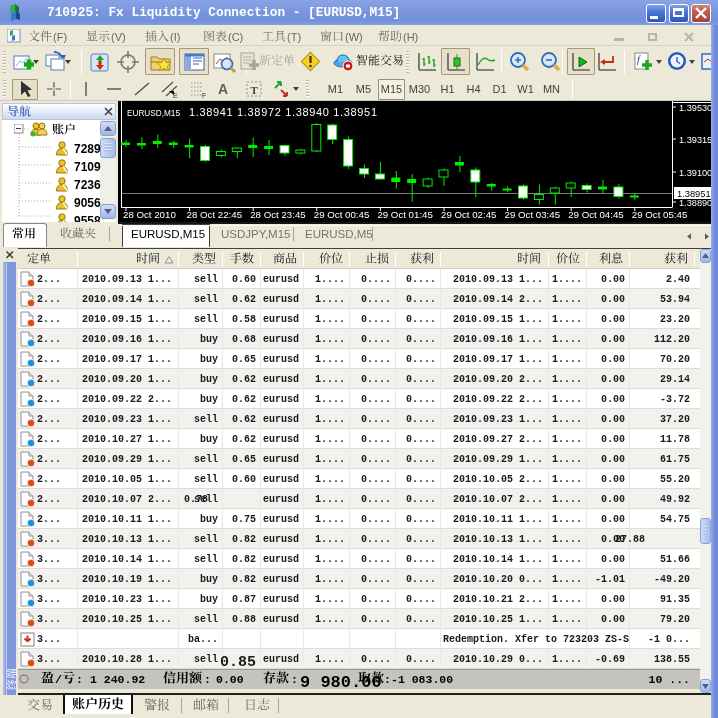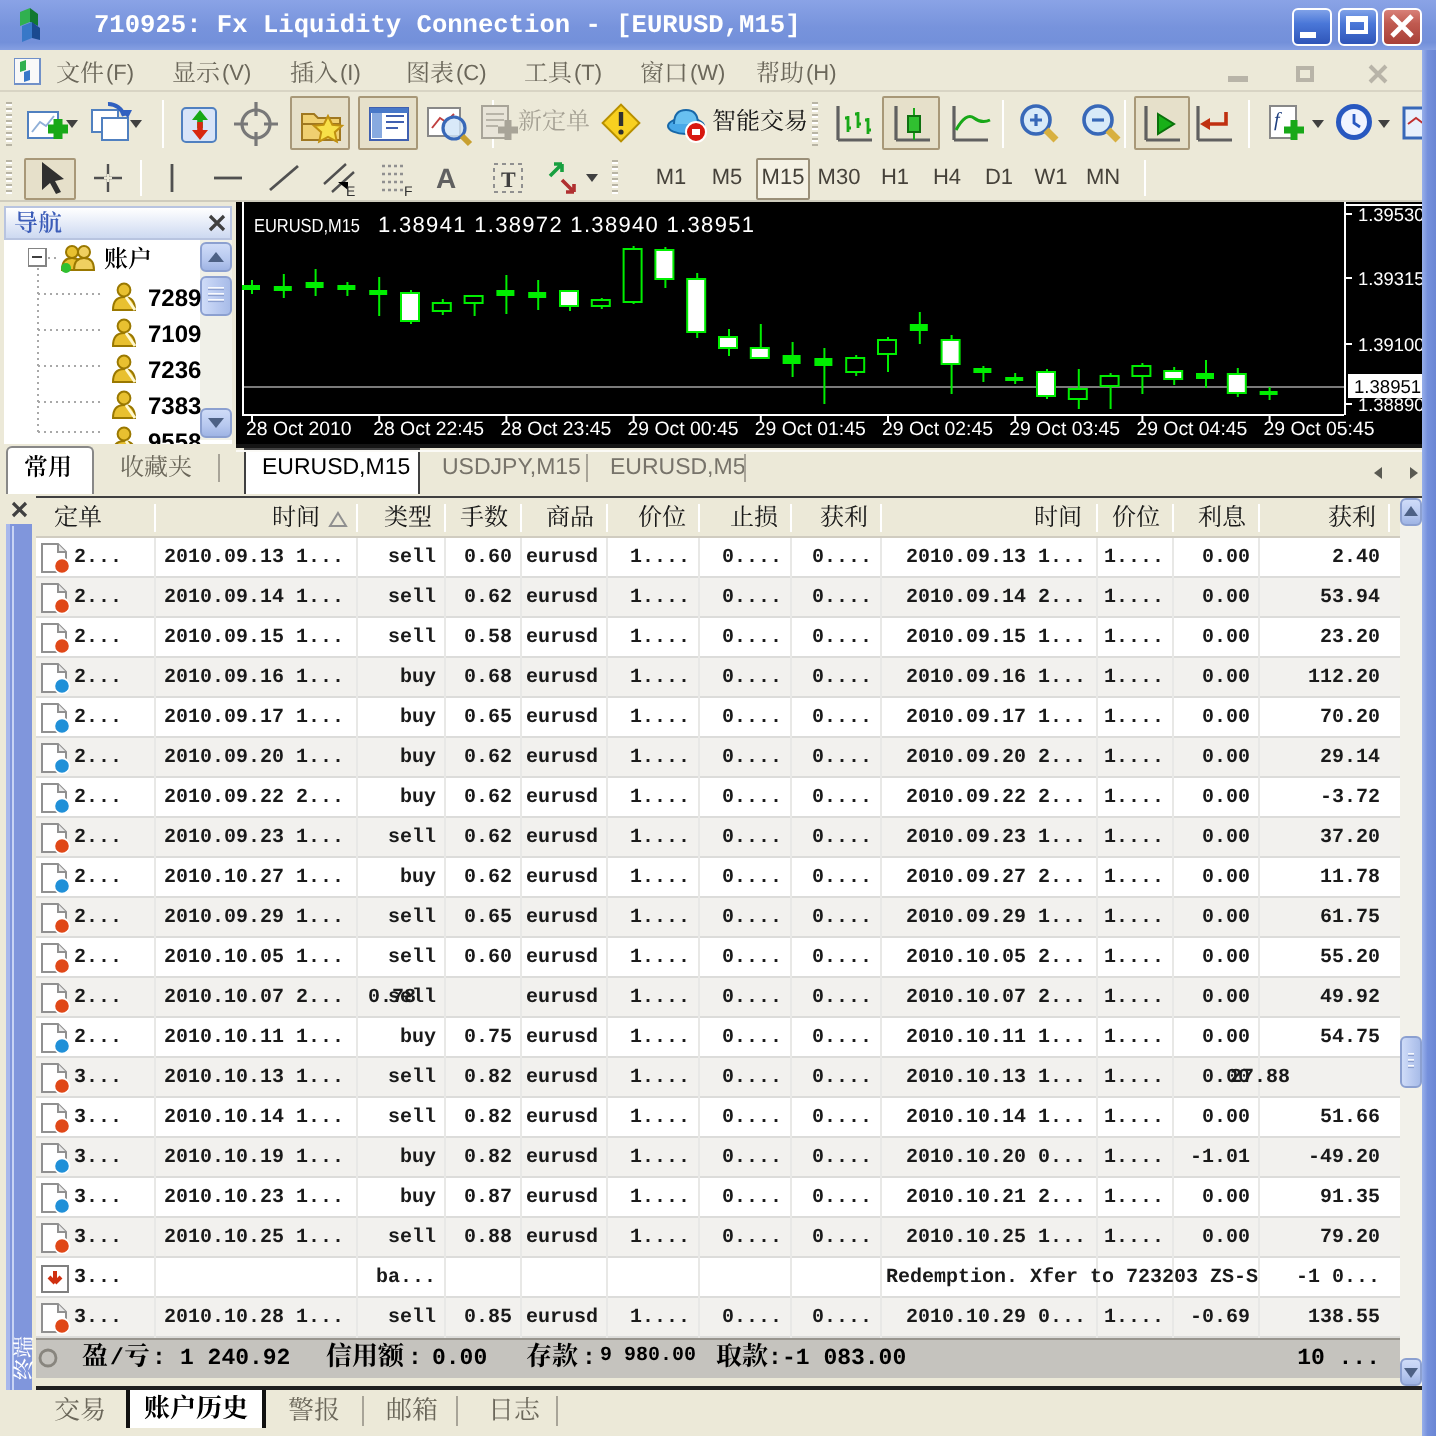--- a/index.html
+++ b/index.html
@@ -312,21 +312,21 @@
     <circle cx="7" cy="4" r="3.2" fill="#e8c030" stroke="#9a7800"></circle>
     <path d="M1.5 14 Q1.5 7.5 7 7.5 Q12.5 7.5 12.5 14 Z" fill="#e8c030" stroke="#9a7800"></path>
 <path d="M12.5 14 L8 7.5" stroke="#fff8d0" stroke-width="1.5"></path>
   </svg>
 <div class="abs" style="left:74px;top:178px;font-size:12px;font-weight:bold;color:#000;font-family:'Liberation Sans'">7236</div>
 <svg class="abs" style="left:55px;top:195px" width="18" height="15">
     <circle cx="7" cy="4" r="3.2" fill="#e8c030" stroke="#9a7800"></circle>
     <path d="M1.5 14 Q1.5 7.5 7 7.5 Q12.5 7.5 12.5 14 Z" fill="#e8c030" stroke="#9a7800"></path>
 <path d="M12.5 14 L8 7.5" stroke="#fff8d0" stroke-width="1.5"></path>
   </svg>
-<div class="abs" style="left:74px;top:196px;font-size:12px;font-weight:bold;color:#000;font-family:'Liberation Sans'">7383</div>
+<div class="abs" style="left:74px;top:196px;font-size:12px;font-weight:bold;color:#000;font-family:'Liberation Sans'">9056</div>
 <svg class="abs" style="left:55px;top:213px" width="18" height="15">
     <circle cx="7" cy="4" r="3.2" fill="#e8c030" stroke="#9a7800"></circle>
     <path d="M1.5 14 Q1.5 7.5 7 7.5 Q12.5 7.5 12.5 14 Z" fill="#e8c030" stroke="#9a7800"></path>
 <path d="M12.5 14 L8 7.5" stroke="#fff8d0" stroke-width="1.5"></path>
   </svg>
 <div class="abs" style="left:74px;top:214px;font-size:12px;font-weight:bold;color:#000;font-family:'Liberation Sans'">9558</div>
 <div class="abs" style="left:118px;top:101px;width:3px;height:121px;background:#ece9d8"></div>
 <svg class="abs" style="left:118px;top:101px" width="595" height="121">
     <rect x="0" y="0" width="595" height="121" fill="#000"></rect>
     <path d="M3 92.5 H554" stroke="#7a7a7a" stroke-width="1"></path>
@@ -875,21 +875,21 @@
 <div class="abs" style="left:350px;top:634px;width:279px;text-align:right;font-family:'Liberation Mono',monospace;font-size:10px;font-weight:bold;color:#1a1a1a;white-space:nowrap">Redemption. Xfer to 723203 ZS-S</div>
 <div class="abs" style="left:600px;top:634px;width:90px;text-align:right;font-family:'Liberation Mono',monospace;font-size:10px;font-weight:bold;color:#1a1a1a;white-space:nowrap">-1 0...</div>
 <svg class="abs" style="left:20px;top:651px" width="16" height="16">
     <path d="M1 1 h8 l4 4 v10 h-12 Z" fill="#fff" stroke="#909090"></path>
     <path d="M9 1 v4 h4" fill="#e8e8e8" stroke="#909090"></path>
     <circle cx="11" cy="12" r="3.8" fill="#e04818" stroke="#fff" stroke-width="0.8"></circle>
   </svg>
 <div class="abs" style="left:37px;top:654px;font-family:'Liberation Mono',monospace;font-size:10px;font-weight:bold;color:#1a1a1a;white-space:nowrap">3...</div>
 <div class="abs" style="left:52px;top:654px;width:120px;text-align:right;font-family:'Liberation Mono',monospace;font-size:10px;font-weight:bold;color:#1a1a1a;white-space:nowrap">2010.10.28 1...</div>
 <div class="abs" style="left:98px;top:654px;width:120px;text-align:right;font-family:'Liberation Mono',monospace;font-size:10px;font-weight:bold;color:#1a1a1a;white-space:nowrap">sell</div>
-<div class="abs" style="left:136px;top:654px;width:120px;text-align:right;font-family:'Liberation Mono',monospace;font-size:10px;font-weight:bold;color:#1a1a1a;white-space:nowrap">0.85</div>
+<div class="abs" style="left:136px;top:654px;width:120px;text-align:right;font-family:'Liberation Mono',monospace;font-size:15px;font-weight:bold;color:#1a1a1a;white-space:nowrap">0.85</div>
 <div class="abs" style="left:179px;top:654px;width:120px;text-align:right;font-family:'Liberation Mono',monospace;font-size:10px;font-weight:bold;color:#1a1a1a;white-space:nowrap">eurusd</div>
 <div class="abs" style="left:225px;top:654px;width:120px;text-align:right;font-family:'Liberation Mono',monospace;font-size:10px;font-weight:bold;color:#1a1a1a;white-space:nowrap">1....</div>
 <div class="abs" style="left:271px;top:654px;width:120px;text-align:right;font-family:'Liberation Mono',monospace;font-size:10px;font-weight:bold;color:#1a1a1a;white-space:nowrap">0....</div>
 <div class="abs" style="left:316px;top:654px;width:120px;text-align:right;font-family:'Liberation Mono',monospace;font-size:10px;font-weight:bold;color:#1a1a1a;white-space:nowrap">0....</div>
 <div class="abs" style="left:423px;top:654px;width:120px;text-align:right;font-family:'Liberation Mono',monospace;font-size:10px;font-weight:bold;color:#1a1a1a;white-space:nowrap">2010.10.29 0...</div>
 <div class="abs" style="left:462px;top:654px;width:120px;text-align:right;font-family:'Liberation Mono',monospace;font-size:10px;font-weight:bold;color:#1a1a1a;white-space:nowrap">1....</div>
 <div class="abs" style="left:505px;top:654px;width:120px;text-align:right;font-family:'Liberation Mono',monospace;font-size:10px;font-weight:bold;color:#1a1a1a;white-space:nowrap">-0.69</div>
 <div class="abs" style="left:570px;top:654px;width:120px;text-align:right;font-family:'Liberation Mono',monospace;font-size:10px;font-weight:bold;color:#1a1a1a;white-space:nowrap">138.55</div>
 <div class="abs" style="left:18px;top:669px;width:682px;height:20px;background:#c5c3be;border-top:1px solid #98958e"></div>
 <svg class="abs" style="left:19px;top:674px" width="11" height="11">
@@ -906,21 +906,21 @@
 <div class="abs" style="left:90px;top:673px;font-family:'Liberation Mono',monospace;font-size:11.5px;font-weight:bold;color:#000;white-space:nowrap">1 240.92</div>
 <svg style="position:absolute;left:163px;top:671px;overflow:visible;" width="39" height="17">
     <path transform="translate(0,11.4)" d="M6.9 -11.1Q7.8 -11 8.4 -10.8Q8.9 -10.5 9.1 -10.2Q9.3 -9.8 9.3 -9.5Q9.3 -9.2 9.1 -9Q8.9 -8.8 8.6 -8.7Q8.2 -8.7 7.9 -9Q7.8 -9.3 7.7 -9.7Q7.5 -10.1 7.3 -10.5Q7.1 -10.8 6.8 -11.1ZM5 -10.4Q4.9 -10.3 4.8 -10.3Q4.7 -10.2 4.4 -10.2Q4 -8.8 3.4 -7.7Q2.8 -6.6 2 -5.7Q1.3 -4.7 0.4 -4L0.3 -4.1Q0.8 -5 1.3 -6.1Q1.7 -7.2 2.1 -8.5Q2.5 -9.8 2.8 -11.1ZM3.8 -7.2Q3.8 -7.1 3.7 -7.1Q3.6 -7 3.4 -7V0.7Q3.4 0.8 3.2 0.9Q3.1 1 2.8 1.1Q2.5 1.2 2.2 1.2H1.9V-6.9L2.5 -7.7ZM9.9 -3.2 10.6 -4 12 -2.9Q12 -2.8 11.9 -2.7Q11.7 -2.7 11.5 -2.6V0.6Q11.5 0.6 11.3 0.7Q11.1 0.8 10.8 0.9Q10.5 1 10.2 1H10V-3.2ZM6.6 0.7Q6.6 0.7 6.4 0.9Q6.2 1 5.9 1.1Q5.6 1.2 5.3 1.2H5.1V-3.2V-3.9L6.7 -3.2H10.8V-2.9H6.6ZM10.9 -0.3V0.1H5.9V-0.3ZM10.6 -5.9Q10.6 -5.9 10.7 -5.8Q10.9 -5.7 11.1 -5.5Q11.3 -5.3 11.5 -5.1Q11.7 -4.9 11.9 -4.8Q11.9 -4.6 11.6 -4.6H5.1L5 -4.9H9.8ZM10.6 -7.8Q10.6 -7.8 10.7 -7.7Q10.9 -7.6 11.1 -7.4Q11.3 -7.2 11.5 -7Q11.7 -6.8 11.9 -6.6Q11.9 -6.4 11.6 -6.4H5L4.9 -6.8H9.9ZM11.3 -9.7Q11.3 -9.7 11.5 -9.6Q11.6 -9.5 11.8 -9.3Q12.1 -9.1 12.3 -8.8Q12.6 -8.6 12.8 -8.4Q12.7 -8.2 12.4 -8.2H4.2L4.1 -8.6H10.5Z M14.9 -10V-10.1V-10.6L16.7 -10H16.4V-6Q16.4 -5.1 16.3 -4.2Q16.3 -3.2 16 -2.3Q15.7 -1.3 15.1 -0.5Q14.5 0.4 13.5 1.1L13.4 0.9Q14.1 -0 14.4 -1.2Q14.7 -2.3 14.8 -3.5Q14.9 -4.8 14.9 -6ZM15.8 -7H23.4V-6.6H15.8ZM15.8 -10H23.5V-9.6H15.8ZM15.7 -3.8H23.4V-3.5H15.7ZM22.9 -10H22.7L23.4 -10.9L25 -9.7Q24.9 -9.6 24.8 -9.5Q24.6 -9.4 24.4 -9.4V-0.7Q24.4 -0.2 24.3 0.1Q24.1 0.5 23.7 0.7Q23.3 0.9 22.4 1Q22.4 0.7 22.4 0.4Q22.3 0.1 22.1 -0Q22 -0.2 21.8 -0.3Q21.5 -0.5 21 -0.5V-0.7Q21 -0.7 21.2 -0.7Q21.4 -0.7 21.7 -0.7Q22 -0.7 22.2 -0.6Q22.5 -0.6 22.6 -0.6Q22.7 -0.6 22.8 -0.7Q22.9 -0.8 22.9 -0.9ZM18.8 -9.9H20.3V0.6Q20.3 0.6 19.9 0.8Q19.6 1 19 1H18.8Z M31.3 -9.2 32 -9.9 33.2 -8.8Q33.1 -8.7 33 -8.7Q32.9 -8.6 32.7 -8.6Q32.4 -8.4 32 -8.2Q31.6 -7.9 31.3 -7.7L31.1 -7.8Q31.2 -8.1 31.3 -8.5Q31.4 -9 31.4 -9.2ZM27.9 -6.3Q29.1 -6.1 30 -5.8Q30.8 -5.5 31.3 -5.1Q31.8 -4.7 32 -4.4Q32.2 -4 32.2 -3.8Q32.2 -3.5 31.9 -3.4Q31.7 -3.2 31.4 -3.3Q31.1 -3.7 30.7 -4.1Q30.3 -4.5 29.8 -4.9Q29.3 -5.2 28.7 -5.6Q28.2 -5.9 27.7 -6.1ZM28.5 -11Q29.3 -11 29.7 -10.8Q30.2 -10.6 30.3 -10.3Q30.5 -10.1 30.4 -9.8Q30.4 -9.6 30.2 -9.4Q30 -9.3 29.7 -9.3Q29.4 -9.2 29.1 -9.5Q29.1 -9.9 28.9 -10.3Q28.7 -10.7 28.4 -11ZM28.7 0.5Q28.7 0.6 28.4 0.8Q28.1 1 27.6 1H27.3V-3.8V-3.8L28.8 -3.2H28.7ZM30.9 -3.2V-2.8H28V-3.2ZM27.2 -10Q27.5 -9.5 27.6 -9Q27.7 -8.6 27.7 -8.2Q27.6 -7.8 27.2 -7.6Q26.9 -7.4 26.7 -7.5Q26.4 -7.5 26.3 -7.7Q26.1 -8 26.2 -8.2Q26.3 -8.5 26.6 -8.8Q26.8 -8.9 26.9 -9.3Q27 -9.6 27 -10ZM32 -9.2V-8.9H27.3V-9.2ZM31.2 -7.4V-7H28.4L28.6 -7.4ZM30.1 -3.2 30.7 -3.9 32 -2.9Q31.9 -2.8 31.8 -2.8Q31.7 -2.7 31.5 -2.7V0.3Q31.5 0.4 31.3 0.5Q31.2 0.5 30.9 0.6Q30.7 0.7 30.5 0.7H30.2V-3.2ZM30.8 -0.6V-0.2H28.1V-0.6ZM30.3 -7.4 31.1 -8.2 32.4 -6.9Q32.3 -6.9 32.1 -6.8Q32 -6.8 31.8 -6.8Q31.3 -6 30.4 -5.2Q29.6 -4.5 28.6 -4Q27.5 -3.4 26.3 -3.1L26.2 -3.2Q27.2 -3.7 28.1 -4.4Q28.9 -5.1 29.5 -5.9Q30.1 -6.6 30.4 -7.4ZM29.9 -8.2Q29.9 -8.1 29.8 -8Q29.6 -7.9 29.4 -8Q28.9 -6.9 28.2 -6.1Q27.4 -5.3 26.6 -4.8L26.5 -4.9Q26.8 -5.4 27.1 -6Q27.5 -6.6 27.8 -7.3Q28 -8.1 28.2 -8.8ZM36.4 -6.8Q36.3 -6.6 36.2 -6.6Q36.1 -6.5 35.9 -6.5Q35.8 -5.2 35.8 -4.2Q35.7 -3.2 35.5 -2.4Q35.3 -1.5 34.9 -0.9Q34.5 -0.2 33.7 0.3Q32.8 0.8 31.6 1.2L31.4 0.9Q32.4 0.5 33 -0Q33.6 -0.6 34 -1.3Q34.3 -2 34.4 -2.8Q34.6 -3.7 34.6 -4.7Q34.6 -5.8 34.6 -7.1ZM34 -2.5Q34 -2.4 33.8 -2.3Q33.6 -2.2 33.4 -2.1Q33.1 -2 32.8 -2H32.6V-7.9V-8.5L34 -7.9H37.1V-7.5H34ZM36.5 -7.9 37.1 -8.5 38.4 -7.6Q38.3 -7.5 38.2 -7.4Q38.1 -7.4 37.9 -7.3V-2.5Q37.9 -2.5 37.7 -2.4Q37.5 -2.3 37.3 -2.2Q37 -2.2 36.8 -2.2H36.6V-7.9ZM35.4 -2.1Q36.4 -1.9 37.1 -1.5Q37.7 -1.1 38.1 -0.7Q38.4 -0.3 38.4 0.1Q38.5 0.5 38.3 0.8Q38.2 1 37.9 1.1Q37.6 1.1 37.2 0.9Q37.1 0.4 36.7 -0.1Q36.4 -0.6 36 -1.1Q35.6 -1.6 35.3 -2ZM36.3 -9.9Q36 -9.4 35.5 -8.8Q35.1 -8.2 34.7 -7.8H34.4Q34.5 -8 34.5 -8.4Q34.5 -8.8 34.5 -9.2Q34.5 -9.6 34.5 -9.9ZM37.4 -11Q37.4 -11 37.5 -10.9Q37.7 -10.7 37.9 -10.6Q38.1 -10.4 38.3 -10.2Q38.6 -10 38.8 -9.8Q38.7 -9.6 38.4 -9.6H32.4L32.3 -10H36.6Z" fill="#000"></path>
   </svg>
 <div class="abs" style="left:204px;top:673px;font-family:'Liberation Mono',monospace;font-size:11.5px;font-weight:bold;color:#000;white-space:nowrap">:</div>
 <div class="abs" style="left:216px;top:673px;font-family:'Liberation Mono',monospace;font-size:11.5px;font-weight:bold;color:#000;white-space:nowrap">0.00</div>
 <svg style="position:absolute;left:263px;top:671px;overflow:visible;" width="26" height="17">
     <path transform="translate(0,11.4)" d="M4.7 -5.8Q4.6 -5.7 4.5 -5.6Q4.4 -5.6 4.3 -5.5V0.5Q4.3 0.6 4.1 0.7Q3.9 0.9 3.7 1Q3.4 1.2 3 1.2H2.7V-5.6L3.3 -6.3ZM9.4 -4.9Q9.4 -4.6 9 -4.6V-0.7Q9 -0.1 8.9 0.2Q8.7 0.6 8.3 0.8Q7.9 1.1 6.9 1.2Q6.9 0.8 6.8 0.5Q6.8 0.3 6.6 0.1Q6.4 -0.1 6.2 -0.2Q5.9 -0.4 5.4 -0.4V-0.6Q5.4 -0.6 5.6 -0.6Q5.8 -0.6 6.2 -0.6Q6.5 -0.5 6.8 -0.5Q7.1 -0.5 7.2 -0.5Q7.3 -0.5 7.4 -0.6Q7.4 -0.6 7.4 -0.7V-5.1ZM9.5 -6.9 10.3 -7.7 11.7 -6.4Q11.6 -6.3 11.5 -6.3Q11.4 -6.3 11.2 -6.2Q10.8 -6 10.3 -5.7Q9.8 -5.4 9.3 -5.1Q8.8 -4.8 8.3 -4.7L8.2 -4.7Q8.4 -5 8.7 -5.4Q9 -5.8 9.2 -6.2Q9.5 -6.6 9.6 -6.9ZM10.2 -6.9V-6.5H5.4L5.3 -6.9ZM6.8 -10.4Q6.8 -10.3 6.7 -10.2Q6.6 -10.2 6.3 -10.2Q6 -9.2 5.5 -8.2Q5 -7.2 4.3 -6.3Q3.6 -5.3 2.7 -4.5Q1.8 -3.6 0.6 -2.9L0.5 -3.1Q1.4 -3.9 2.1 -4.8Q2.8 -5.8 3.3 -6.9Q3.8 -8 4.2 -9.1Q4.5 -10.1 4.8 -11.1ZM10.7 -4.7Q10.7 -4.7 10.9 -4.6Q11 -4.5 11.3 -4.3Q11.5 -4.1 11.8 -3.9Q12 -3.7 12.2 -3.5Q12.2 -3.3 11.9 -3.3H4.7L4.6 -3.7H9.9ZM10.8 -10Q10.8 -10 10.9 -9.9Q11.1 -9.7 11.4 -9.5Q11.6 -9.3 11.9 -9.1Q12.2 -8.9 12.4 -8.7Q12.4 -8.5 12 -8.5H0.9L0.8 -8.8H9.9Z M23.3 -6.8Q23.3 -6.7 23.2 -6.6Q23.1 -6.5 22.8 -6.5Q22.8 -5.6 22.7 -4.8Q22.6 -3.9 22.4 -3.1Q22.1 -2.3 21.7 -1.5Q21.3 -0.8 20.6 -0.1Q19.8 0.6 18.7 1.2L18.6 1Q19.6 0.1 20.1 -0.8Q20.7 -1.8 21 -2.8Q21.3 -3.8 21.4 -4.9Q21.4 -6 21.5 -7.2ZM22.8 -6.7Q22.9 -5.2 23.2 -4Q23.5 -2.8 24.1 -2Q24.7 -1.1 25.7 -0.6L25.7 -0.4Q25.2 -0.3 24.9 0.1Q24.6 0.5 24.5 1.2Q23.9 0.7 23.6 -0.1Q23.2 -0.9 23 -1.9Q22.8 -3 22.7 -4.2Q22.6 -5.4 22.6 -6.7ZM22.9 -10.5Q22.9 -10.4 22.8 -10.3Q22.7 -10.2 22.4 -10.2Q22 -8.7 21.3 -7.5Q20.6 -6.3 19.6 -5.4L19.5 -5.5Q19.8 -6.2 20.1 -7.1Q20.4 -8 20.7 -9Q20.9 -10 21 -11ZM23.8 -8.2 24.6 -9 25.8 -7.8Q25.7 -7.7 25.6 -7.7Q25.5 -7.6 25.3 -7.6Q25.1 -7.3 24.8 -6.9Q24.5 -6.5 24.2 -6.1Q23.9 -5.7 23.6 -5.4L23.5 -5.5Q23.6 -5.9 23.7 -6.4Q23.8 -6.9 23.9 -7.4Q23.9 -7.9 24 -8.2ZM24.7 -8.2V-7.9H20.9L21 -8.2ZM16 -2.8Q16 -2.6 15.8 -2.6Q15.7 -2.5 15.5 -2.5Q15.1 -1.7 14.6 -1Q14.1 -0.4 13.5 0L13.3 -0.1Q13.6 -0.7 13.9 -1.5Q14.1 -2.4 14.3 -3.3ZM17.4 -0.5Q17.4 -0 17.3 0.3Q17.2 0.7 16.8 0.9Q16.5 1.1 15.7 1.2Q15.7 0.9 15.7 0.6Q15.6 0.4 15.5 0.2Q15.4 0.1 15.2 -0Q15.1 -0.1 14.7 -0.2V-0.4Q14.7 -0.4 14.8 -0.4Q15 -0.4 15.1 -0.3Q15.3 -0.3 15.5 -0.3Q15.7 -0.3 15.8 -0.3Q15.9 -0.3 15.9 -0.4Q16 -0.4 16 -0.5V-4H17.4ZM17.9 -10.9Q17.9 -10.7 17.8 -10.6Q17.7 -10.5 17.4 -10.5V-7.4H16V-11ZM18.8 -5Q18.8 -5 19.1 -4.8Q19.3 -4.6 19.6 -4.4Q19.9 -4.1 20.2 -3.9Q20.1 -3.7 19.8 -3.7H13.5L13.4 -4H18.1ZM18.1 -6.8Q18.1 -6.8 18.3 -6.6Q18.5 -6.4 18.8 -6.2Q19.2 -5.9 19.4 -5.7Q19.3 -5.5 19 -5.5H14.2L14.1 -5.9H17.4ZM18.5 -8.4Q18.5 -8.4 18.8 -8.2Q19 -8.1 19.3 -7.8Q19.5 -7.6 19.8 -7.4Q19.7 -7.2 19.4 -7.2H13.9L13.8 -7.5H17.9ZM18.8 -10.4Q18.8 -10.4 19 -10.2Q19.2 -10 19.5 -9.8Q19.9 -9.5 20.1 -9.3Q20.1 -9.1 19.8 -9.1H13.6L13.5 -9.4H18.1ZM17.8 -3.1Q18.6 -2.9 19 -2.6Q19.4 -2.3 19.6 -2Q19.7 -1.6 19.7 -1.4Q19.6 -1.1 19.4 -0.9Q19.2 -0.8 18.9 -0.8Q18.6 -0.8 18.3 -1Q18.3 -1.4 18.3 -1.8Q18.2 -2.1 18 -2.5Q17.8 -2.8 17.7 -3.1Z" fill="#000"></path>
   </svg>
 <div class="abs" style="left:291px;top:673px;font-family:'Liberation Mono',monospace;font-size:11.5px;font-weight:bold;color:#000;white-space:nowrap">:</div>
-<div class="abs" style="left:300px;top:673px;font-family:'Liberation Mono',monospace;font-size:10px;font-weight:bold;color:#000;white-space:nowrap">9 980.00</div>
+<div class="abs" style="left:300px;top:673px;font-family:'Liberation Mono',monospace;font-size:17px;font-weight:bold;color:#000;white-space:nowrap">9 980.00</div>
 <svg style="position:absolute;left:358px;top:671px;overflow:visible;" width="26" height="17">
     <path transform="translate(0,11.4)" d="M7.5 -8.5Q7.8 -6.4 8.5 -4.9Q9.3 -3.3 10.3 -2.1Q11.4 -1 12.8 -0.3L12.7 -0.1Q12.2 0 11.9 0.3Q11.6 0.6 11.5 1.1Q9.6 -0.3 8.6 -2.7Q7.6 -5.1 7.2 -8.4ZM0.3 -2Q0.8 -2 1.6 -2.2Q2.3 -2.3 3.3 -2.5Q4.3 -2.7 5.4 -2.9Q6.6 -3.1 7.7 -3.3L7.8 -3.1Q6.8 -2.7 5.2 -2Q3.7 -1.4 1.5 -0.6Q1.4 -0.3 1.2 -0.3ZM10.3 -8.5 11.1 -9.3 12.5 -8.1Q12.4 -7.9 12.3 -7.9Q12.2 -7.9 12 -7.8Q11.8 -6.5 11.4 -5.3Q11 -4 10.3 -2.8Q9.7 -1.7 8.7 -0.7Q7.7 0.4 6.3 1.1L6.2 1Q7.1 0.1 7.9 -1Q8.6 -2.1 9.1 -3.3Q9.6 -4.5 9.9 -5.9Q10.3 -7.2 10.4 -8.5ZM11 -8.5V-8.1H6.5L6.4 -8.5ZM5.4 -4.9V-4.5H2.3V-4.9ZM5.4 -7.4V-7H2.3V-7.4ZM6.2 0.7Q6.2 0.7 6.1 0.8Q6 1 5.7 1.1Q5.4 1.2 5.1 1.2H4.8V-9.8H6.2ZM3.1 -9.8V-1.8L1.6 -1.5V-9.8ZM6.6 -10.9Q6.6 -10.9 6.7 -10.8Q6.9 -10.6 7.1 -10.5Q7.3 -10.3 7.6 -10.1Q7.8 -9.9 8 -9.7Q8 -9.5 7.7 -9.5H0.5L0.4 -9.8H5.8Z M23.3 -6.8Q23.3 -6.7 23.2 -6.6Q23.1 -6.5 22.8 -6.5Q22.8 -5.6 22.7 -4.8Q22.6 -3.9 22.4 -3.1Q22.1 -2.3 21.7 -1.5Q21.3 -0.8 20.6 -0.1Q19.8 0.6 18.7 1.2L18.6 1Q19.6 0.1 20.1 -0.8Q20.7 -1.8 21 -2.8Q21.3 -3.8 21.4 -4.9Q21.4 -6 21.5 -7.2ZM22.8 -6.7Q22.9 -5.2 23.2 -4Q23.5 -2.8 24.1 -2Q24.7 -1.1 25.7 -0.6L25.7 -0.4Q25.2 -0.3 24.9 0.1Q24.6 0.5 24.5 1.2Q23.9 0.7 23.6 -0.1Q23.2 -0.9 23 -1.9Q22.8 -3 22.7 -4.2Q22.6 -5.4 22.6 -6.7ZM22.9 -10.5Q22.9 -10.4 22.8 -10.3Q22.7 -10.2 22.4 -10.2Q22 -8.7 21.3 -7.5Q20.6 -6.3 19.6 -5.4L19.5 -5.5Q19.8 -6.2 20.1 -7.1Q20.4 -8 20.7 -9Q20.9 -10 21 -11ZM23.8 -8.2 24.6 -9 25.8 -7.8Q25.7 -7.7 25.6 -7.7Q25.5 -7.6 25.3 -7.6Q25.1 -7.3 24.8 -6.9Q24.5 -6.5 24.2 -6.1Q23.9 -5.7 23.6 -5.4L23.5 -5.5Q23.6 -5.9 23.7 -6.4Q23.8 -6.9 23.9 -7.4Q23.9 -7.9 24 -8.2ZM24.7 -8.2V-7.9H20.9L21 -8.2ZM16 -2.8Q16 -2.6 15.8 -2.6Q15.7 -2.5 15.5 -2.5Q15.1 -1.7 14.6 -1Q14.1 -0.4 13.5 0L13.3 -0.1Q13.6 -0.7 13.9 -1.5Q14.1 -2.4 14.3 -3.3ZM17.4 -0.5Q17.4 -0 17.3 0.3Q17.2 0.7 16.8 0.9Q16.5 1.1 15.7 1.2Q15.7 0.9 15.7 0.6Q15.6 0.4 15.5 0.2Q15.4 0.1 15.2 -0Q15.1 -0.1 14.7 -0.2V-0.4Q14.7 -0.4 14.8 -0.4Q15 -0.4 15.1 -0.3Q15.3 -0.3 15.5 -0.3Q15.7 -0.3 15.8 -0.3Q15.9 -0.3 15.9 -0.4Q16 -0.4 16 -0.5V-4H17.4ZM17.9 -10.9Q17.9 -10.7 17.8 -10.6Q17.7 -10.5 17.4 -10.5V-7.4H16V-11ZM18.8 -5Q18.8 -5 19.1 -4.8Q19.3 -4.6 19.6 -4.4Q19.9 -4.1 20.2 -3.9Q20.1 -3.7 19.8 -3.7H13.5L13.4 -4H18.1ZM18.1 -6.8Q18.1 -6.8 18.3 -6.6Q18.5 -6.4 18.8 -6.2Q19.2 -5.9 19.4 -5.7Q19.3 -5.5 19 -5.5H14.2L14.1 -5.9H17.4ZM18.5 -8.4Q18.5 -8.4 18.8 -8.2Q19 -8.1 19.3 -7.8Q19.5 -7.6 19.8 -7.4Q19.7 -7.2 19.4 -7.2H13.9L13.8 -7.5H17.9ZM18.8 -10.4Q18.8 -10.4 19 -10.2Q19.2 -10 19.5 -9.8Q19.9 -9.5 20.1 -9.3Q20.1 -9.1 19.8 -9.1H13.6L13.5 -9.4H18.1ZM17.8 -3.1Q18.6 -2.9 19 -2.6Q19.4 -2.3 19.6 -2Q19.7 -1.6 19.7 -1.4Q19.6 -1.1 19.4 -0.9Q19.2 -0.8 18.9 -0.8Q18.6 -0.8 18.3 -1Q18.3 -1.4 18.3 -1.8Q18.2 -2.1 18 -2.5Q17.8 -2.8 17.7 -3.1Z" fill="#000"></path>
   </svg>
 <div class="abs" style="left:384px;top:673px;font-family:'Liberation Mono',monospace;font-size:11.5px;font-weight:bold;color:#000;white-space:nowrap">:</div>
 <div class="abs" style="left:391px;top:673px;font-family:'Liberation Mono',monospace;font-size:11.5px;font-weight:bold;color:#000;white-space:nowrap">-1 083.00</div>
 <div class="abs" style="left:600px;top:673px;width:90px;text-align:right;font-family:'Liberation Mono',monospace;font-size:11.5px;font-weight:bold;color:#000;white-space:nowrap">10 ...</div>
 <div class="abs" style="left:700px;top:249px;width:11px;height:445px;background:#f2f1ea"></div>
 <div class="abs" style="left:700px;top:249px;width:11px;height:14px;border-radius:3px;background:linear-gradient(#cfdcf8,#b7c8ef 60%,#9fb4e4);border:1px solid #8ca0d0"></div>
 <svg class="abs" style="left:700px;top:249px" width="11" height="14">
     <polygon points="5.5,4 9,9 2,9" fill="#4d6185"></polygon>

